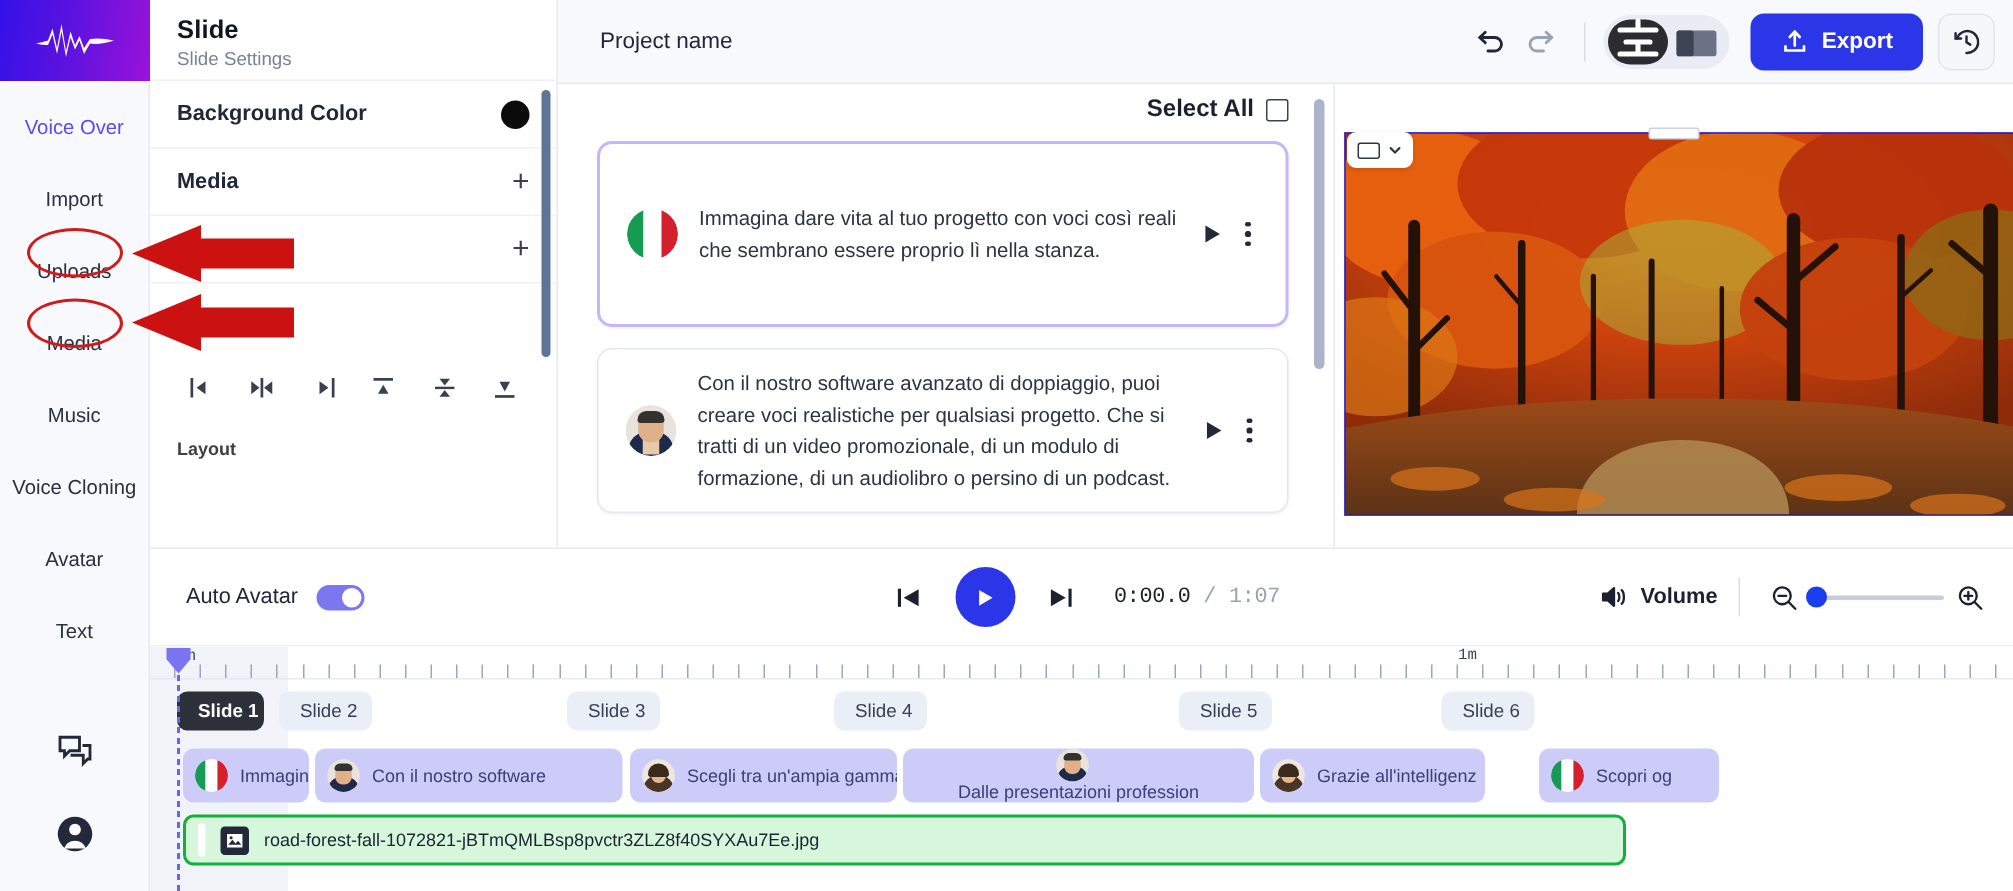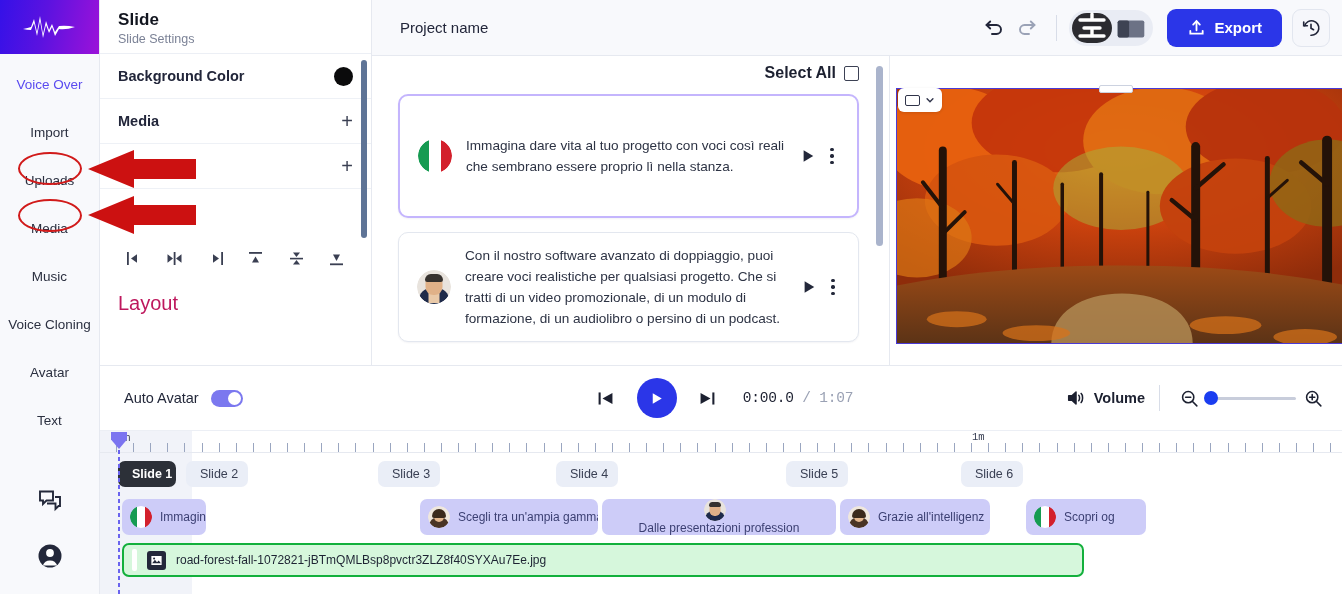--- a/index.html
+++ b/index.html
@@ -9,21 +9,21 @@
     background: #ffffff;
     overflow: hidden;
     color: #1f2330;
   }
   .app { position: relative; width: 1342px; height: 594px; display: block; }
 
   
   .rail {
     position: absolute; left: 0; top: 0; width: 100px; height: 594px;
     background: #f8f9fc; border-right: 1px solid #e6e9f0;
-    display: flex; flex-direction: column; align-items: flex-end;
+    display: flex; flex-direction: column; align-items: center;
   }
   .logo {
     width: 100px; height: 54px;
     background: linear-gradient(100deg, #3411e8 0%, #5b12e0 45%, #9b12d9 100%);
     display: flex; align-items: center; justify-content: center;
   }
   .logo svg { width: 56px; height: 30px; }
   .rail-items { width: 100%; padding-top: 6px; }
   .rail-item {
     width: 100%; height: 48px; display: flex; align-items: center;
@@ -56,21 +56,21 @@
   .srow {
     height: 45px; display: flex; align-items: center; justify-content: space-between;
     padding: 0 18px; border-bottom: 1px solid #eef1f6; font-size: 14.5px;
     font-weight: bold; color: #22263a; cursor: pointer;
   }
   .srow .plus { font-size: 20px; font-weight: normal; color: #3a3f52; line-height: 1; }
   .swatch { width: 19px; height: 19px; border-radius: 50%; background: #0b0b0c; }
   .align-row { display: flex; gap: 0; padding: 10px 14px 6px 14px; }
   .align-btn { width: 42px; height: 28px; display: flex; align-items: center; justify-content: center; cursor: pointer; }
   .align-btn svg { width: 17px; height: 15px; }
-  .layout-row { padding: 14px 18px 0 18px; font-size: 20px; font-weight: normal; color: #be185d; }
+  .layout-row { padding: 14px 18px 0 18px; font-size: 12px; font-weight: bold; color: #404040; }
   .panel-scroll {
     position: absolute; right: 4px; top: 60px; width: 6px; height: 178px;
     background: #5e7496; border-radius: 4px;
   }
 
   
   .script {
     position: absolute; left: 372px; top: 56px; width: 518px; height: 309px;
     background: #ffffff; border-right: 1px solid #e6e9f0; overflow: hidden;
   }
@@ -682,20 +682,30 @@
         <div class="clip" style="left: 22px; width: 84px;">
           <div class="cav">
             <div class="flag-it">
               <span class="g"></span>
               <span class="w"></span>
               <span class="r"></span>
             </div>
           </div>
           <span>Immagina dare vita al tuo</span>
         </div>
+        <div class="clip" style="left: 110px; width: 205px;">
+          <div class="cav">
+            <div class="face" style="background:#e8e3dd">
+              <div style="position:absolute;left:50%;top:56%;transform:translateX(-50%);width:20px;height:14px;background:#1e2a4a;border-radius:8px 8px 0 0"></div>
+              <div style="position:absolute;left:50%;top:18%;transform:translateX(-50%);width:11px;height:13px;background:#e0b188;border-radius:5px"></div>
+              <div style="position:absolute;left:50%;top:15%;transform:translateX(-50%);width:12px;height:5px;background:#35312e;border-radius:5px 5px 2px 2px"></div>
+            </div>
+          </div>
+          <span>Con il nostro software</span>
+        </div>
         <div class="clip" style="left: 320px; width: 178px;">
           <div class="cav">
             <div class="face" style="background:#efe7dd">
               <div style="position:absolute;left:50%;top:52%;transform:translateX(-50%);width:20px;height:16px;background:#4a3424;border-radius:9px 9px 0 0"></div>
               <div style="position:absolute;left:50%;top:20%;transform:translateX(-50%);width:10px;height:12px;background:#e3b68d;border-radius:5px"></div>
               <div style="position:absolute;left:50%;top:13%;transform:translateX(-50%);width:14px;height:9px;background:#3b2a1c;border-radius:7px 7px 2px 2px"></div>
             </div>
           </div>
           <span>Scegli tra un'ampia gamma</span>
         </div>

